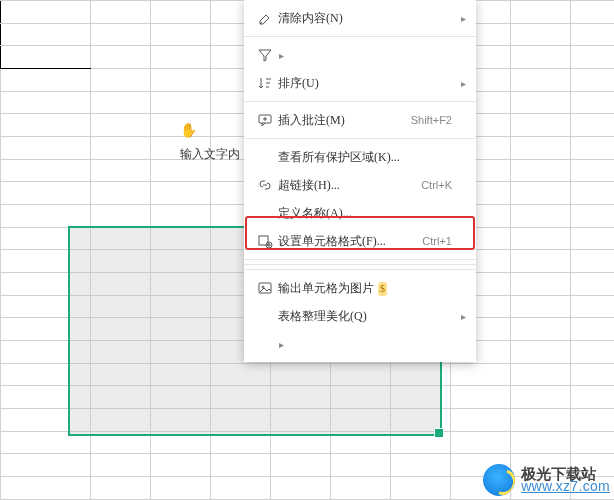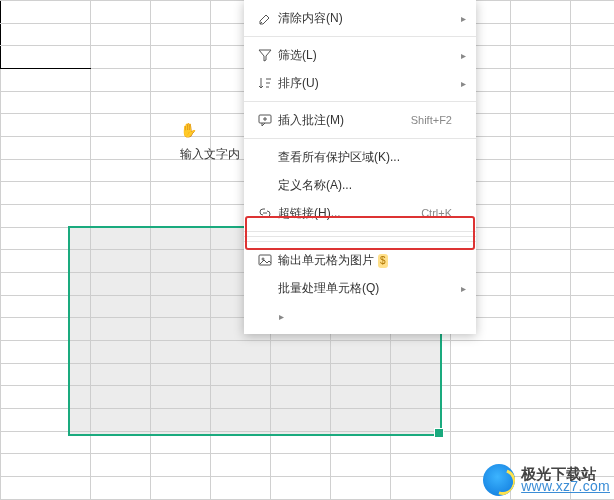--- a/index.html
+++ b/index.html
@@ -80,21 +80,21 @@
   cursor: default;
   position: relative;
 }
 .mi-icon {
   width: 22px;
   display: flex;
   justify-content: center;
   color: #555;
 }
 .mi-icon svg { width: 16px; height: 16px; }
-.mi-label { flex: 1; font-size: 12px; padding-left: 2px;}
+.mi-label { flex: 1; font-size: 12px; padding-left: 2px; font-family: Liberation Serif, serif;}
 .mi-shortcut { font-size: 11px; color: #888; margin-right: 6px; }
 .mi-arrow { width: 8px; text-align: right; color: #888; font-size: 10px; }
 .menu-sep {
   height: 1px;
   background: #e5e5e5;
   margin: 4px 0;
 }
 .highlight-box {
   position: absolute;
   border: 2px solid #d33;
@@ -441,21 +441,20 @@
     <span class="mi-label">清除内容(N)</span>
     <span class="mi-arrow">▸</span>
   </div>
   <div class="menu-sep"></div>
   <div class="menu-item">
     <span class="mi-icon">
         <svg viewBox="0 0 16 16" fill="none" stroke="#555" stroke-width="1">
           <path d="M2 3 L14 3 L9 9 L9 13 L7 14 L7 9 Z"></path>
         </svg>
       </span>
-    <span class="mi-label">筛选(L)</span>
     <span class="mi-arrow">▸</span>
   </div>
   <div class="menu-item">
     <span class="mi-icon">
         <svg viewBox="0 0 16 16" fill="none" stroke="#555" stroke-width="1">
           <path d="M4 3 L4 13 M2 11 L4 13 L6 11 M9 4 L14 4 M9 8 L13 8 M9 12 L12 12"></path>
         </svg>
       </span>
     <span class="mi-label">排序(U)</span>
     <span class="mi-arrow">▸</span>
@@ -473,51 +472,63 @@
     <span class="mi-shortcut">Shift+F2</span>
     <span class="mi-arrow"></span>
   </div>
   <div class="menu-sep"></div>
   <div class="menu-item">
     <span class="mi-icon"></span>
     <span class="mi-label">查看所有保护区域(K)...</span>
     <span class="mi-arrow"></span>
   </div>
   <div class="menu-item">
+    <span class="mi-icon">
+        <svg viewBox="0 0 16 16" fill="none" stroke="#555" stroke-width="1">
+          <path d="M6 10 A3 3 0 0 1 6 4 L8 4 M10 6 A3 3 0 0 1 10 12 L8 12 M6 8 L10 8"></path>
+        </svg>
+      </span>
+    <span class="mi-label">超链接(H)...</span>
+    <span class="mi-shortcut">Ctrl+K</span>
+    <span class="mi-arrow"></span>
+  </div>
+  <div class="menu-item">
     <span class="mi-icon"></span>
     <span class="mi-label">定义名称(A)...</span>
     <span class="mi-arrow"></span>
   </div>
   <div class="menu-item">
     <span class="mi-icon">
         <svg viewBox="0 0 16 16" fill="none" stroke="#555" stroke-width="1">
-          <path d="M6 10 A3 3 0 0 1 6 4 L8 4 M10 6 A3 3 0 0 1 10 12 L8 12 M6 8 L10 8"></path>
-        </svg>
-      </span>
-    <span class="mi-label">超链接(H)...</span>
-    <span class="mi-shortcut">Ctrl+K</span>
+          <rect x="2" y="3" width="9" height="9"></rect>
+          <circle cx="12" cy="12" r="3"></circle>
+          <path d="M12 10 L12 14 M10 12 L14 12"></path>
+        </svg>
+      </span>
+    <span class="mi-label">设置单元格格式(F)...</span>
+    <span class="mi-shortcut">Ctrl+1</span>
     <span class="mi-arrow"></span>
   </div>
   <div class="menu-sep"></div>
   <div class="menu-sep"></div>
   <div class="menu-sep"></div>
   <div class="menu-item">
     <span class="mi-icon">
         <svg viewBox="0 0 16 16" fill="none" stroke="#555" stroke-width="1">
           <rect x="2" y="3" width="12" height="10" rx="1"></rect>
           <circle cx="6" cy="7" r="1"></circle>
           <path d="M3 12 L7 8 L10 11 L12 9 L14 11"></path>
         </svg>
       </span>
     <span class="mi-label"><span>输出单元格为图片</span><span class="vip-badge">$</span></span>
     <span class="mi-arrow"></span>
   </div>
   <div class="menu-item">
     <span class="mi-icon"></span>
-    <span class="mi-label">批量处理单元格(Q)</span>
+    <span class="mi-label">表格整理美化(Q)</span>
     <span class="mi-arrow">▸</span>
   </div>
   <div class="menu-item">
     <span class="mi-icon"></span>
     <span class="mi-arrow">▸</span>
   </div>
 </div>
 
 <div class="highlight-box hl1"></div>
 

